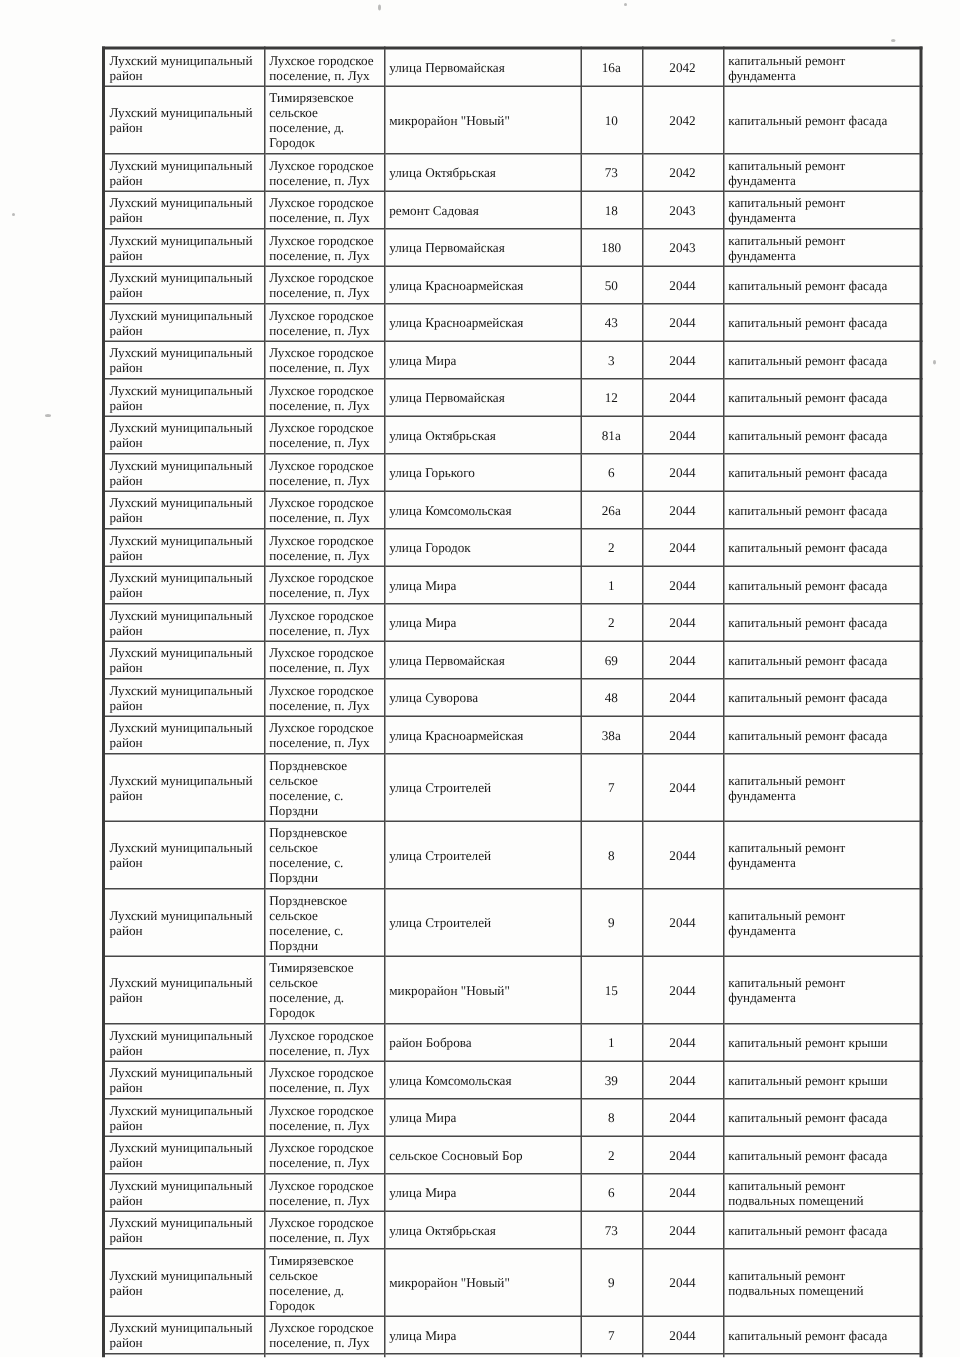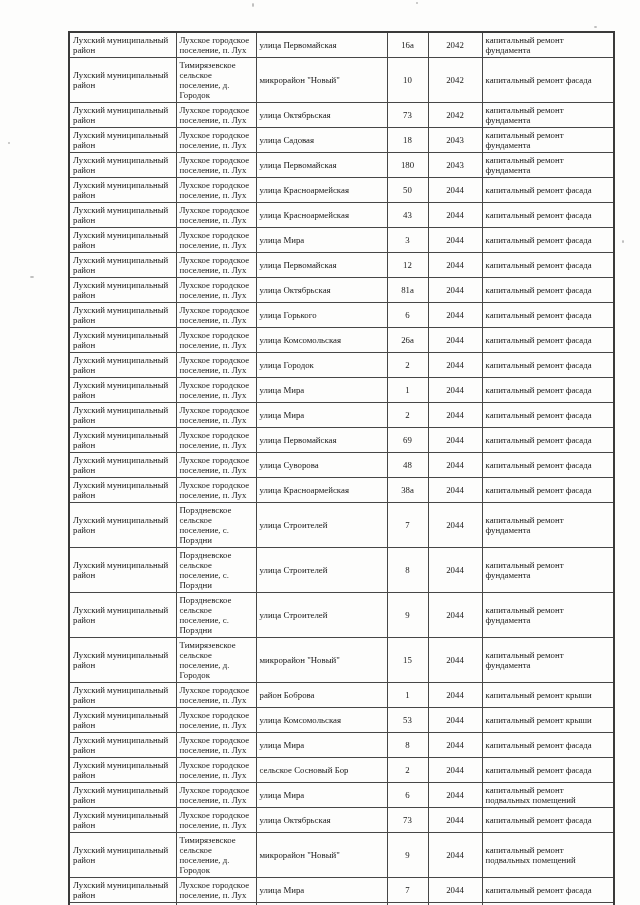--- a/index.html
+++ b/index.html
@@ -79,21 +79,21 @@
           <td class="al-left">Лухский муниципальный район</td>
           <td class="al-left">Лухское городское поселение, п. Лух</td>
           <td class="al-left">улица Октябрьская</td>
           <td class="al-center">73</td>
           <td class="al-center">2042</td>
           <td class="al-left">капитальный ремонт фундамента</td>
         </tr>
         <tr>
           <td class="al-left">Лухский муниципальный район</td>
           <td class="al-left">Лухское городское поселение, п. Лух</td>
-          <td class="al-left">улица Садовая</td>
+          <td class="al-left">ремонт Садовая</td>
           <td class="al-center">18</td>
           <td class="al-center">2043</td>
           <td class="al-left">капитальный ремонт фундамента</td>
         </tr>
         <tr>
           <td class="al-left">Лухский муниципальный район</td>
           <td class="al-left">Лухское городское поселение, п. Лух</td>
           <td class="al-left">улица Первомайская</td>
           <td class="al-center">180</td>
           <td class="al-center">2043</td>
@@ -240,21 +240,21 @@
           <td class="al-left">Лухское городское поселение, п. Лух</td>
           <td class="al-left">район Боброва</td>
           <td class="al-center">1</td>
           <td class="al-center">2044</td>
           <td class="al-left">капитальный ремонт крыши</td>
         </tr>
         <tr>
           <td class="al-left">Лухский муниципальный район</td>
           <td class="al-left">Лухское городское поселение, п. Лух</td>
           <td class="al-left">улица Комсомольская</td>
-          <td class="al-center">53</td>
+          <td class="al-center">39</td>
           <td class="al-center">2044</td>
           <td class="al-left">капитальный ремонт крыши</td>
         </tr>
         <tr>
           <td class="al-left">Лухский муниципальный район</td>
           <td class="al-left">Лухское городское поселение, п. Лух</td>
           <td class="al-left">улица Мира</td>
           <td class="al-center">8</td>
           <td class="al-center">2044</td>
           <td class="al-left">капитальный ремонт фасада</td>

